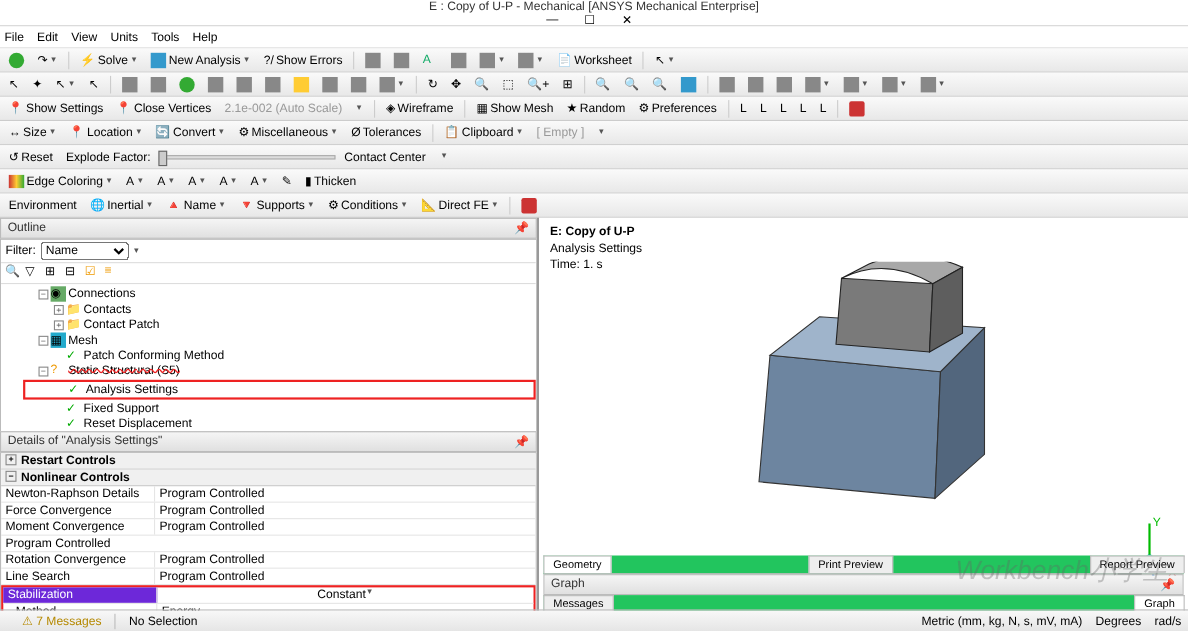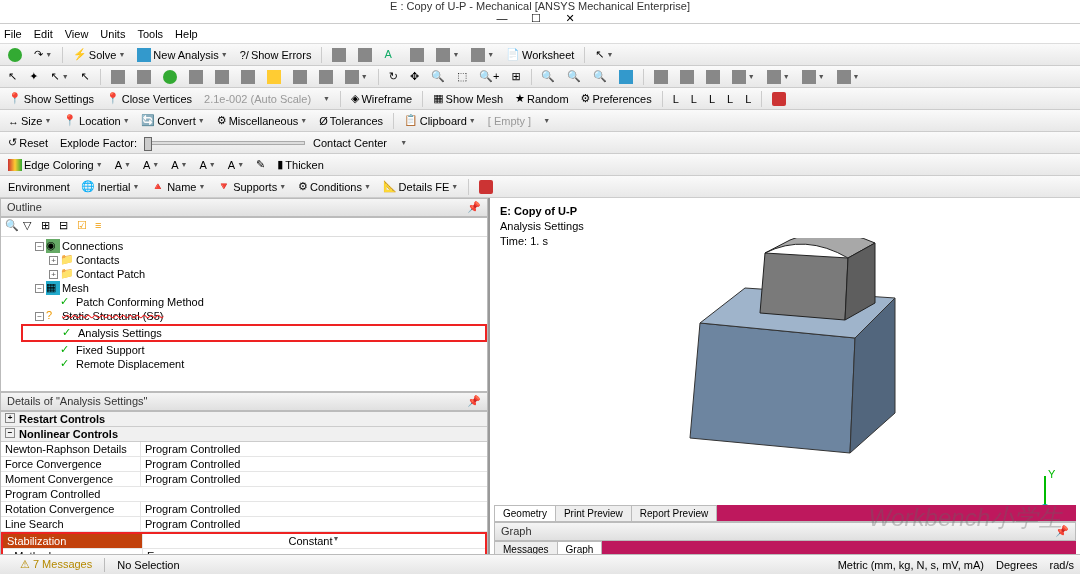--- a/index.html
+++ b/index.html
@@ -44,29 +44,29 @@
 .ic { width:14px; height:14px; display:inline-block; }
 .highlight-red { border: 2px solid #e22; }
 
 .details { flex: 1; background: #fff; border: 1px solid #bbb; display:flex; flex-direction:column; overflow:hidden; }
 .details-body { flex:1; overflow:auto; position:relative; }
 .detail-row { display: flex; border-bottom: 1px solid #e5e5e5; }
 .detail-label { width: 140px; padding: 1px 4px; border-right:1px solid #e5e5e5; }
 .detail-value { flex: 1; padding: 1px 4px; }
 .section-header { background:#f0f0f0; font-weight:bold; padding:1px 4px; border-bottom:1px solid #ccc; display:flex; gap:4px; }
 .section-header .sq { width:10px; height:10px; border:1px solid #888; font-size:8px; line-height:8px; text-align:center; }
-.selected-row .detail-label { background:#c2410c; color:#fff; }
+.selected-row .detail-label { background:#6d28d9; color:#fff; }
 .red-box { border:2px solid #e22; }
 
 .viewport { flex: 1; background: #fff; position: relative; }
 .vp-label { position:absolute; top:6px; left:10px; line-height:1.35; }
 .vp-label b { font-weight:bold; }
 .triad { position:absolute; right:10px; bottom:60px; }
 .geom-3d { position:absolute; left:140px; top:40px; }
-.tabbar { display:flex; border-bottom:1px solid #bbb; background:#be185d; }
+.tabbar { display:flex; border-bottom:1px solid #bbb; background:#22c55e;justify-content:space-between; }
 .tab { padding:2px 8px; border:1px solid #bbb; border-bottom:none; background:#eee; cursor:pointer; margin-right:-1px; font-size:10px; }
 .tab.active { background:#fff; }
 
 .statusbar { position:absolute; bottom:0; left:0; right:0; height:20px; background: linear-gradient(#f8f8f8,#e5e5e5); border-top:1px solid #bbb; display:flex; align-items:center; padding:0 6px; gap:12px; }
 .stat-sep { width:1px; height:14px; background:#bbb; }
 .stat-warn { color:#b58900;margin-left:14px; }
 .stat-right { margin-left:auto; display:flex; gap:12px; align-items:flex-start; }
 
 .watermark { position:absolute; right:18px; bottom:40px; font-size:24px; color: rgba(100,100,100,0.35); font-style:italic; pointer-events:none; }
 
@@ -275,35 +275,40 @@
   <span class="tb-btn">✎</span>
   <span class="tb-btn">▮ <span>Thicken</span></span>
 </div>
 
 <div class="toolbar">
   <span class="tb-btn">Environment</span>
   <span class="tb-btn">🌐 <span>Inertial</span> <span class="drop">▼</span></span>
   <span class="tb-btn">🔺 <span>Name</span> <span class="drop">▼</span></span>
   <span class="tb-btn">🔻 <span>Supports</span> <span class="drop">▼</span></span>
   <span class="tb-btn">⚙ <span>Conditions</span> <span class="drop">▼</span></span>
-  <span class="tb-btn">📐 <span>Details FE</span> <span class="drop">▼</span></span>
+  <span class="tb-btn">📐 <span>Direct FE</span> <span class="drop">▼</span></span>
   <span class="tb-sep"></span>
   <span class="tb-btn">
       <span class="tb-icon icon-red"></span>
     </span>
 </div>
 
 <div class="main-split">
   <div class="left-panel">
 
     <div class="panel-header">
       <span>Outline</span>
         <span style="cursor:pointer">📌</span>
     </div>
     <div class="outline">
+      <div class="filter-row">
+        <span>Filter:</span>
+        <select style="width:80px"><option>Name</option></select>
+        <span class="drop">▼</span>
+      </div>
       <div class="tool-row">
         <span>🔍</span>
         <span>▽</span>
         <span>⊞</span>
         <span>⊟</span>
         <span style="color:#e90">☑</span>
         <span style="color:#e90">≡</span>
       </div>
       <div class="tree">
         <div class="tree-item indent1">
@@ -342,21 +347,21 @@
             <span>Analysis Settings</span>
           </div>
         <div class="tree-item indent2">
             <span style="width:9px"></span>
             <span class="ic" style="color:#0a0">✓</span>
             <span>Fixed Support</span>
           </div>
         <div class="tree-item indent2">
             <span style="width:9px"></span>
             <span class="ic" style="color:#0a0">✓</span>
-            <span>Remote Displacement</span>
+            <span>Reset Displacement</span>
           </div>
       </div>
     </div>
 
     <div class="panel-header">
       <span>Details of "Analysis Settings"</span>
         <span style="cursor:pointer">📌</span>
     </div>
     <div class="details">
       <div class="details-body">

